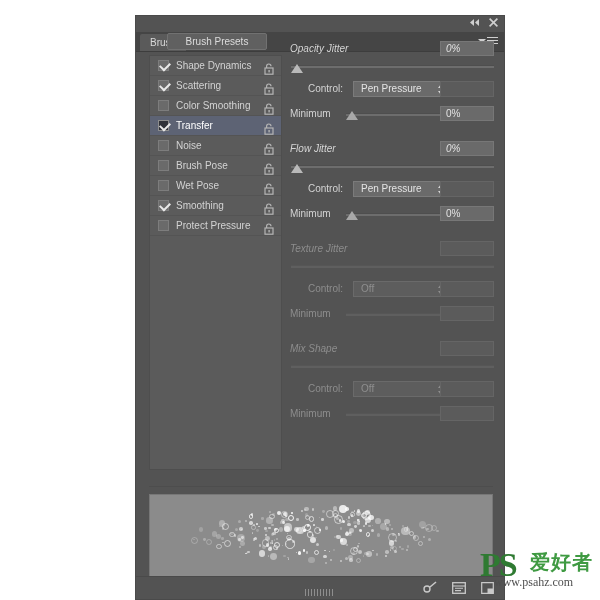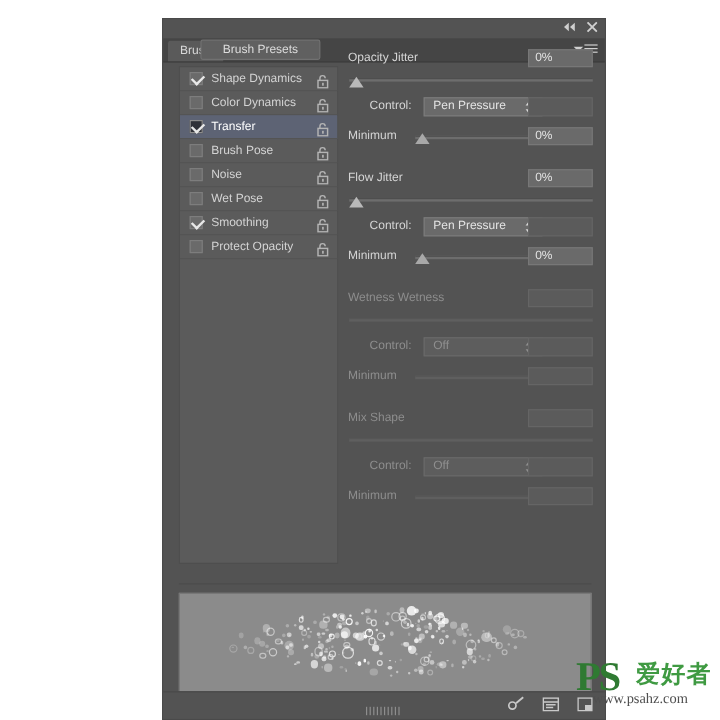--- a/index.html
+++ b/index.html
@@ -81,21 +81,21 @@
     width:8px;height:5px;border-left:2px solid #e8e8e8;border-bottom:2px solid #e8e8e8;
     transform:rotate(-45deg);
   }
   .optlabel{position:absolute;left:26px;top:0;color:#d3d3d3;font-size:10px;}
   .opt.sel .optlabel{color:#ffffff;}
   .lock{position:absolute;right:6px;top:4px;width:11px;height:12px;}
 
   
   .rightcol{position:absolute;left:152px;top:0;width:208px;height:435px;}
   .grp{position:absolute;left:0;width:208px;}
-  .grp .hdr{position:relative;height:20px;}
+  .grp .hdr{position:relative;height:20px;font-style:italic;}
   .glabel{position:absolute;left:2px;top:2px;color:#d5d5d5;font-size:10px;}
   .gval{
     position:absolute;right:2px;top:0;width:54px;height:15px;
     background:#6a6a6a;border:1px solid #777;box-sizing:border-box;
     color:#e2e2e2;font-size:10px;line-height:13px;padding-left:5px;
   }
   .sliderrow{position:absolute;left:0;top:20px;width:208px;height:14px;}
   .track{
     position:absolute;left:3px;top:4px;width:203px;height:3px;
     background:#6d6d6d;border-top:1px solid #4e4e4e;box-sizing:border-box;
@@ -224,49 +224,58 @@
             <div class="opt">
               <span class="chk on"></span>
               <span class="optlabel">Shape Dynamics</span>
               <span class="lock"><svg width="11" height="12" viewBox="0 0 11 12">
                   <rect x="1" y="5" width="8" height="6.2" fill="none" stroke="#b4b4b4" stroke-width="1.2"></rect>
                   <path d="M2.6,5 V3.2 A2.2,2.2 0 0,1 7,3.2" fill="none" stroke="#b4b4b4" stroke-width="1.2"></path>
                   <rect x="4.4" y="7" width="1.4" height="2.4" fill="#b4b4b4"></rect>
                 </svg></span>
             </div>
             <div class="opt">
+              <span class="chk on"></span>
+              <span class="optlabel">Scattering</span>
+              <span class="lock"><svg width="11" height="12" viewBox="0 0 11 12">
+                  <rect x="1" y="5" width="8" height="6.2" fill="none" stroke="#b4b4b4" stroke-width="1.2"></rect>
+                  <path d="M2.6,5 V3.2 A2.2,2.2 0 0,1 7,3.2" fill="none" stroke="#b4b4b4" stroke-width="1.2"></path>
+                  <rect x="4.4" y="7" width="1.4" height="2.4" fill="#b4b4b4"></rect>
+                </svg></span>
+            </div>
+            <div class="opt">
               <span class="chk"></span>
-              <span class="optlabel">Color Dynamics</span>
+              <span class="optlabel">Color Smoothing</span>
               <span class="lock"><svg width="11" height="12" viewBox="0 0 11 12">
                   <rect x="1" y="5" width="8" height="6.2" fill="none" stroke="#b4b4b4" stroke-width="1.2"></rect>
                   <path d="M2.6,5 V3.2 A2.2,2.2 0 0,1 7,3.2" fill="none" stroke="#b4b4b4" stroke-width="1.2"></path>
                   <rect x="4.4" y="7" width="1.4" height="2.4" fill="#b4b4b4"></rect>
                 </svg></span>
             </div>
             <div class="opt sel">
               <span class="chk on"></span>
               <span class="optlabel">Transfer</span>
               <span class="lock"><svg width="11" height="12" viewBox="0 0 11 12">
                   <rect x="1" y="5" width="8" height="6.2" fill="none" stroke="#b4b4b4" stroke-width="1.2"></rect>
                   <path d="M2.6,5 V3.2 A2.2,2.2 0 0,1 7,3.2" fill="none" stroke="#b4b4b4" stroke-width="1.2"></path>
                   <rect x="4.4" y="7" width="1.4" height="2.4" fill="#b4b4b4"></rect>
                 </svg></span>
             </div>
             <div class="opt">
               <span class="chk"></span>
-              <span class="optlabel">Brush Pose</span>
+              <span class="optlabel">Noise</span>
               <span class="lock"><svg width="11" height="12" viewBox="0 0 11 12">
                   <rect x="1" y="5" width="8" height="6.2" fill="none" stroke="#b4b4b4" stroke-width="1.2"></rect>
                   <path d="M2.6,5 V3.2 A2.2,2.2 0 0,1 7,3.2" fill="none" stroke="#b4b4b4" stroke-width="1.2"></path>
                   <rect x="4.4" y="7" width="1.4" height="2.4" fill="#b4b4b4"></rect>
                 </svg></span>
             </div>
             <div class="opt">
               <span class="chk"></span>
-              <span class="optlabel">Noise</span>
+              <span class="optlabel">Brush Pose</span>
               <span class="lock"><svg width="11" height="12" viewBox="0 0 11 12">
                   <rect x="1" y="5" width="8" height="6.2" fill="none" stroke="#b4b4b4" stroke-width="1.2"></rect>
                   <path d="M2.6,5 V3.2 A2.2,2.2 0 0,1 7,3.2" fill="none" stroke="#b4b4b4" stroke-width="1.2"></path>
                   <rect x="4.4" y="7" width="1.4" height="2.4" fill="#b4b4b4"></rect>
                 </svg></span>
             </div>
             <div class="opt">
               <span class="chk"></span>
               <span class="optlabel">Wet Pose</span>
               <span class="lock"><svg width="11" height="12" viewBox="0 0 11 12">
@@ -279,21 +288,21 @@
               <span class="chk on"></span>
               <span class="optlabel">Smoothing</span>
               <span class="lock"><svg width="11" height="12" viewBox="0 0 11 12">
                   <rect x="1" y="5" width="8" height="6.2" fill="none" stroke="#b4b4b4" stroke-width="1.2"></rect>
                   <path d="M2.6,5 V3.2 A2.2,2.2 0 0,1 7,3.2" fill="none" stroke="#b4b4b4" stroke-width="1.2"></path>
                   <rect x="4.4" y="7" width="1.4" height="2.4" fill="#b4b4b4"></rect>
                 </svg></span>
             </div>
             <div class="opt">
               <span class="chk"></span>
-              <span class="optlabel">Protect Opacity</span>
+              <span class="optlabel">Protect Pressure</span>
               <span class="lock"><svg width="11" height="12" viewBox="0 0 11 12">
                   <rect x="1" y="5" width="8" height="6.2" fill="none" stroke="#b4b4b4" stroke-width="1.2"></rect>
                   <path d="M2.6,5 V3.2 A2.2,2.2 0 0,1 7,3.2" fill="none" stroke="#b4b4b4" stroke-width="1.2"></path>
                   <rect x="4.4" y="7" width="1.4" height="2.4" fill="#b4b4b4"></rect>
                 </svg></span>
             </div>
           </div>
       </div>
 
       <div class="rightcol" id="rightcol">
@@ -340,21 +349,21 @@
             </div>
             <div class="minrow">
               <span class="minlabel">Minimum</span>
               <span class="mintrack"></span>
               <span class="minhandle" style="left:58px"></span>
               <span class="minval">0%</span>
             </div>
           </div>
           <div class="grp off" style="top: 200px;">
             <div class="hdr">
-              <span class="glabel">Wetness Wetness</span>
+              <span class="glabel">Texture Jitter</span>
               <span class="gval"></span>
             </div>
             <div class="sliderrow">
               <span class="track"></span>
             </div>
             <div class="ctlrow">
               <span class="ctllabel">Control:</span>
               <span class="combo">Off<span class="stepper">
                   <i class="up"></i>
                   <i class="dn"></i>

